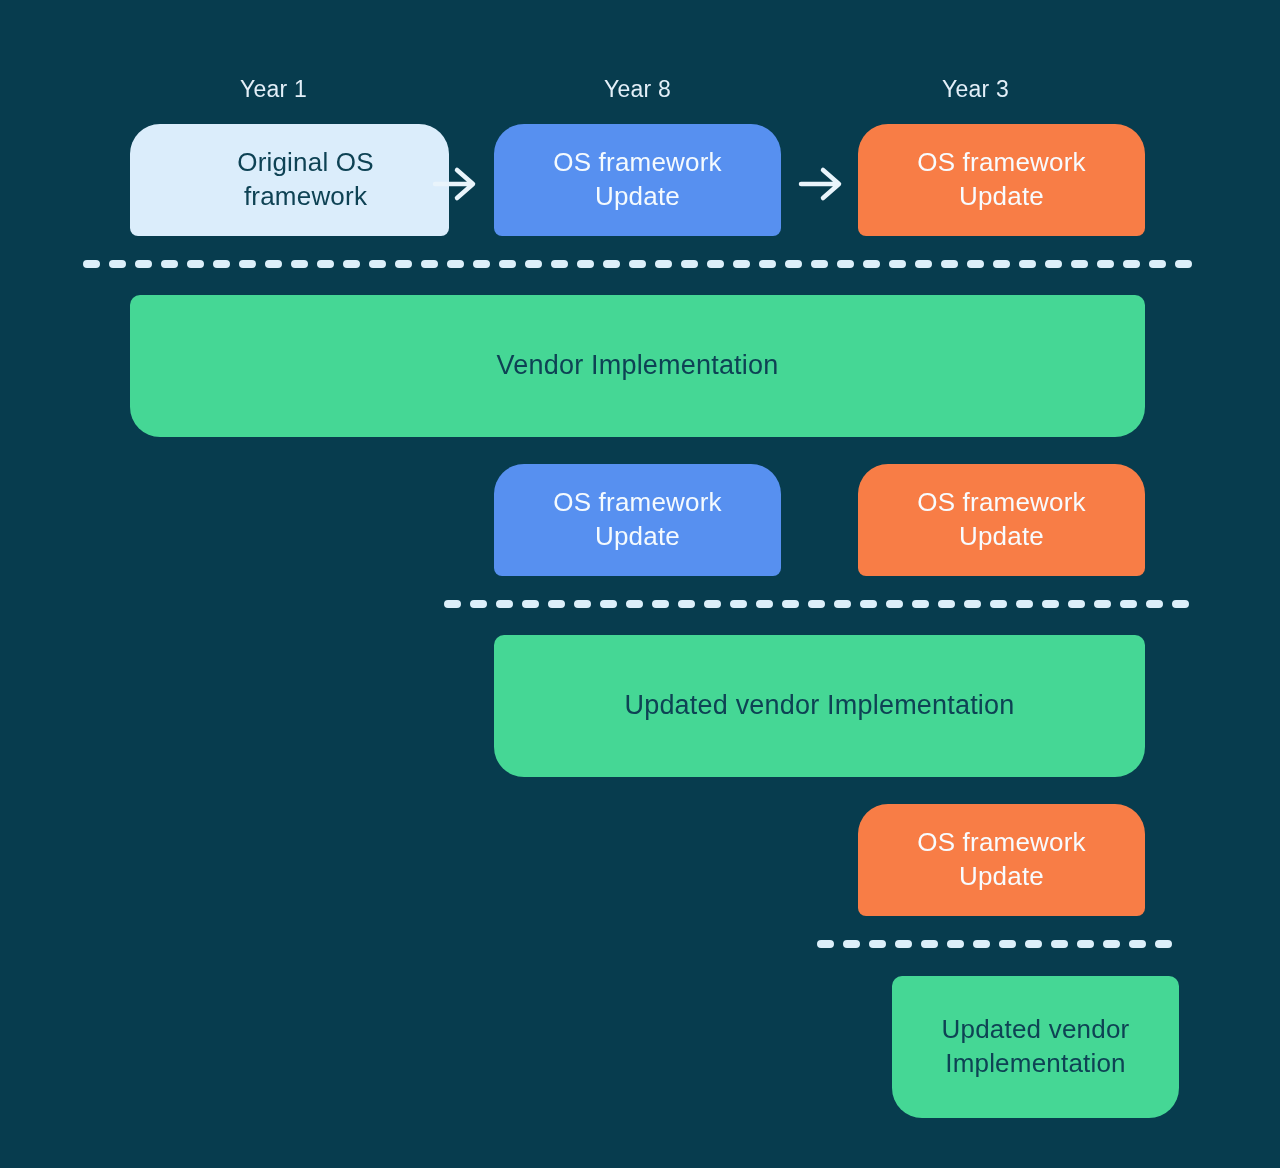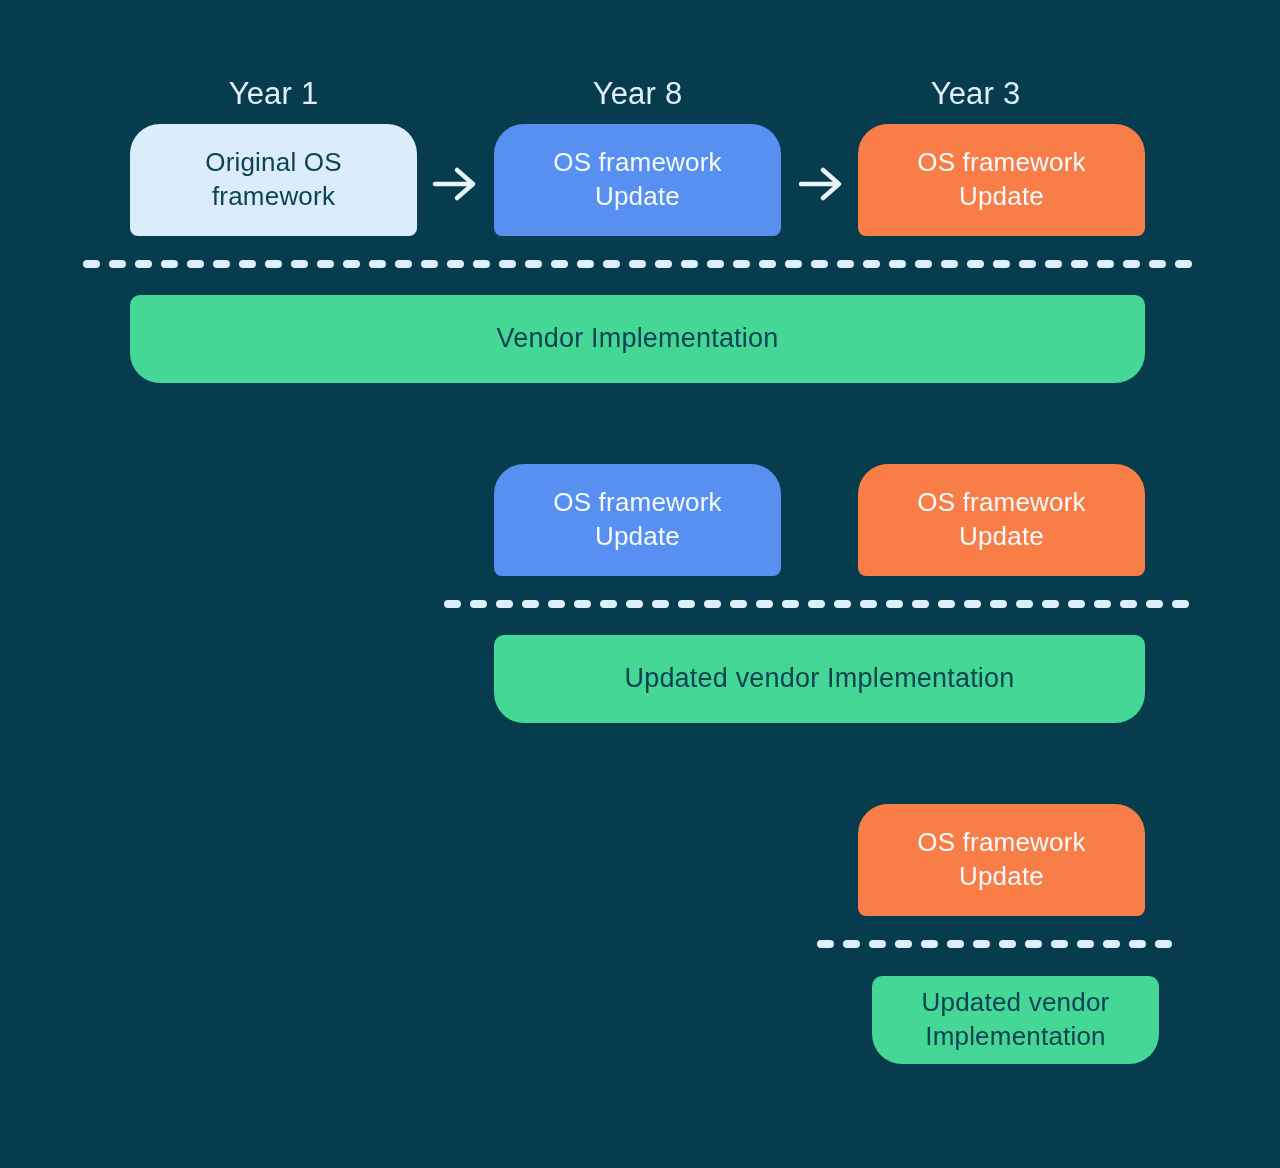--- a/index.html
+++ b/index.html
@@ -13,42 +13,42 @@
     width: 1280px;
     height: 1168px;
     background: #073C4E;
     overflow: hidden;
   }
   .year-label {
     position: absolute;
     width: 287px;
     top: 76px;
     color: #E3EFF8;
-    font-size: 31px;
+    font-size: 23px;
     text-align: center;
     letter-spacing: 0.2px;
   }
   .box {
     position: absolute;
     display: flex;
     align-items: center;
     justify-content: center;
     text-align: center;
     white-space: pre-line;
     font-size: 26px;
     line-height: 1.3;
     letter-spacing: 0.2px;
   }
   .fw-box {            
     height: 112px;
     width: 287px;
     border-radius: 30px 30px 8px 8px;
   }
   .impl-box {          
-    height: 88px;
+    height: 142px;
     border-radius: 10px 10px 30px 30px;
     background: #45D795;
     color: #0E4254;
   }
   .light-blue { background: #DBEDFB; color: #0E4254; }
   .blue       { background: #5790F0; color: #F4FAFE; }
   .orange     { background: #F87D46; color: #F8FBFE; }
   .arrow {
     position: absolute;
     width: 48px;
@@ -62,21 +62,21 @@
 </style>
 </head>
 <body>
 
 <div class="canvas">
 
   <div class="year-label" style="left:130px;">Year 1</div>
   <div class="year-label" style="left:494px;">Year 8</div>
   <div class="year-label" style="left:832px;">Year 3</div>
 
-  <div class="box fw-box light-blue" style="left:130px; top:124px;">Original OS
+  <div class="box fw-box light-blue" style="left:130px; top:124px;padding-left:32px;">Original OS
 framework</div>
 
   <div class="arrow" style="left:431px; top:162px;">
     <svg width="48" height="44" viewBox="0 0 48 44">
       <path d="M4 22 H40 M26 8 L42 22 L26 36" fill="none" stroke="#E9F4FB" stroke-width="4.5" stroke-linecap="round" stroke-linejoin="round"></path>
     </svg>
   </div>
 
   <div class="box fw-box blue" style="left:494px; top:124px;">OS framework
 Update</div>
@@ -114,16 +114,16 @@
 
   <div class="box fw-box orange" style="left:858px; top:804px;">OS framework
 Update</div>
 
   <div class="dash-line" style="left:817px; top:940px; width:371px;">
     <svg width="371" height="8" viewBox="0 0 371 8">
       <line x1="4" y1="4" x2="367" y2="4" stroke="#DCEFFA" stroke-width="8" stroke-linecap="round" stroke-dasharray="9 17"></line>
     </svg>
   </div>
 
-  <div class="box impl-box" style="left:872px; top:976px; width:287px;">Updated vendor
+  <div class="box impl-box" style="left:892px; top:976px; width:287px;">Updated vendor
 Implementation</div>
 
 </div>
 
 </body></html>

